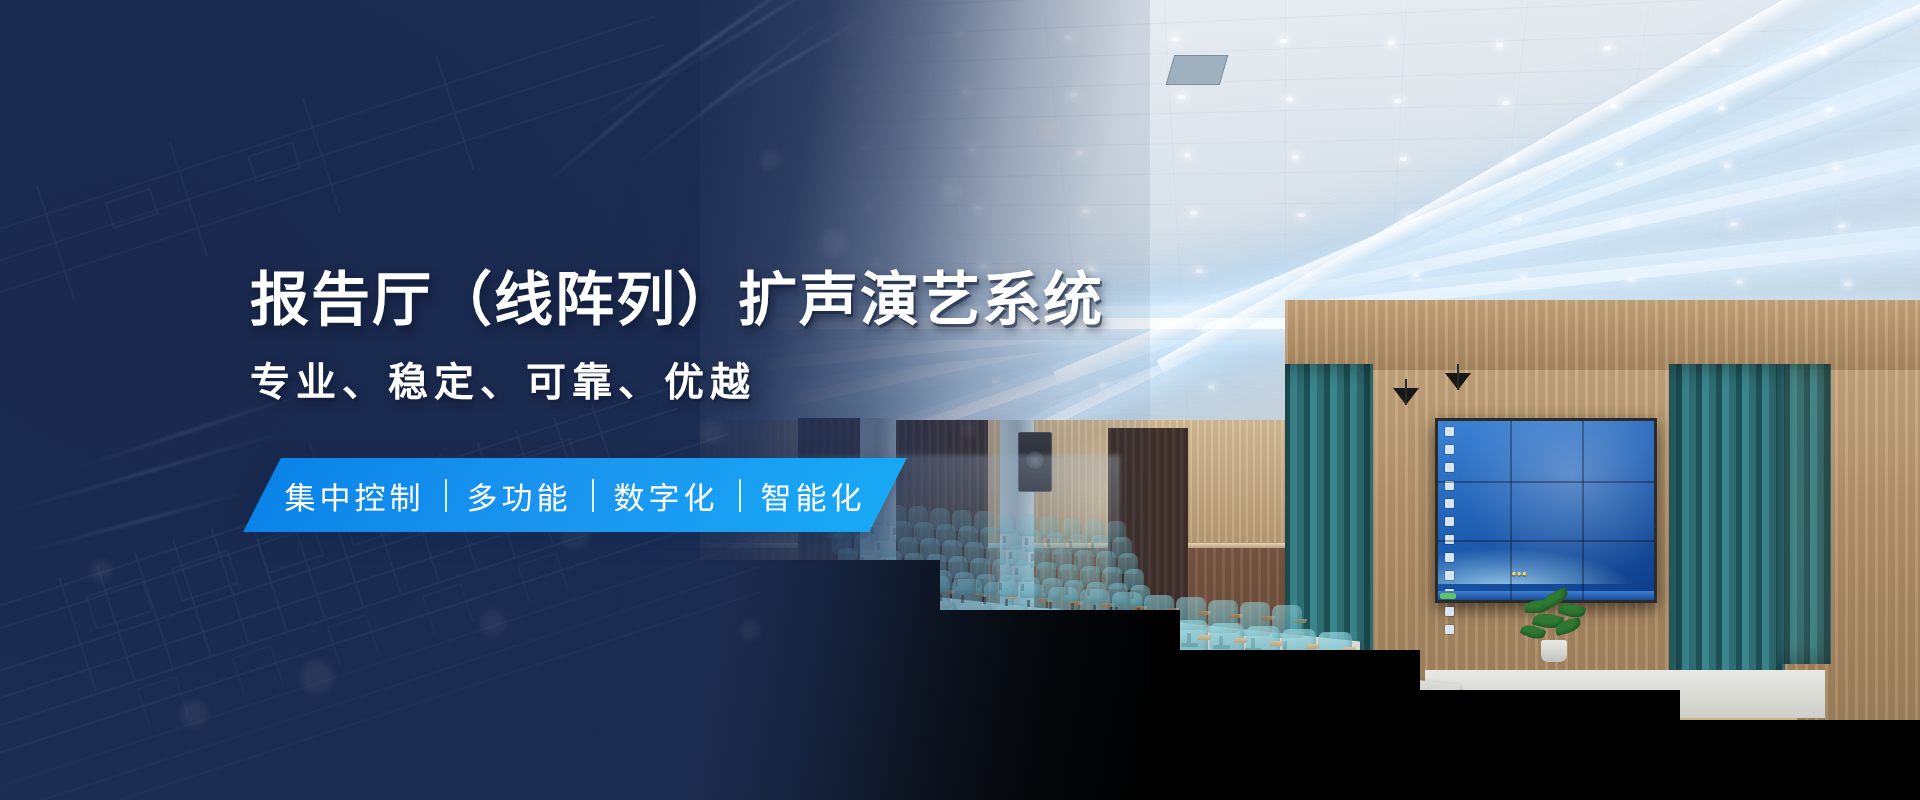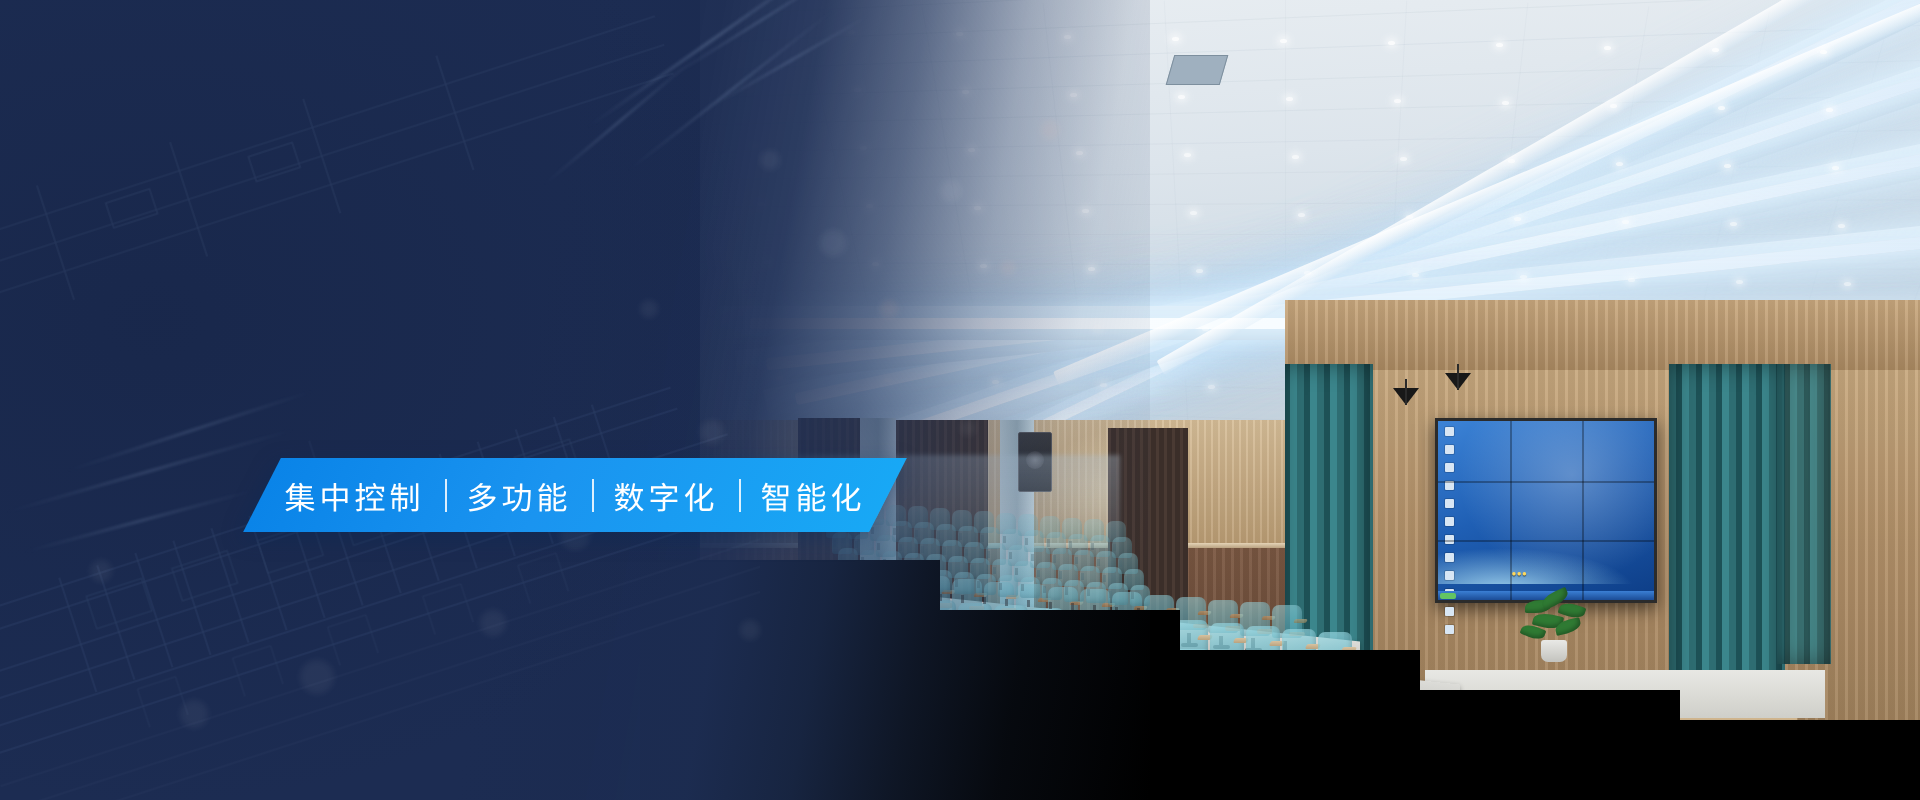--- a/index.html
+++ b/index.html
@@ -1442,20 +1442,22 @@
       <div class="streak" style="left: 600px; top: 90px; width: 260px; height: 2px; transform: rotate(-38deg);"></div>
       <div class="streak" style="left: 650px; top: 20px; width: 220px; height: 2px; transform: rotate(-32deg);"></div>
       <div class="streak" style="left: 520px; top: 120px; width: 200px; height: 2px; transform: rotate(-40deg);"></div>
       <div class="streak" style="left: 700px; top: 60px; width: 180px; height: 2px; transform: rotate(-30deg);"></div>
       <div class="streak" style="left: 60px; top: 430px; width: 260px; height: 2px; transform: rotate(-18deg);"></div>
       <div class="streak" style="left: 0px; top: 470px; width: 300px; height: 2px; transform: rotate(-16deg);"></div>
       <div class="streak" style="left: 20px; top: 520px; width: 240px; height: 2px; transform: rotate(-15deg);"></div>
     </div>
 
   <div class="copy">
+    <div class="headline">报告厅（线阵列）扩声演艺系统</div>
+    <div class="subhead">专业、稳定、可靠、优越</div>
   </div>
 
   <div class="ribbon-wrap">
     <div class="ribbon">
       <div class="ribbon-inner">
         <div class="tags" id="ribbon-tags">
             <div class="tag">集中控制</div>
             <div class="sep"></div>
             <div class="tag">多功能</div>
             <div class="sep"></div>

